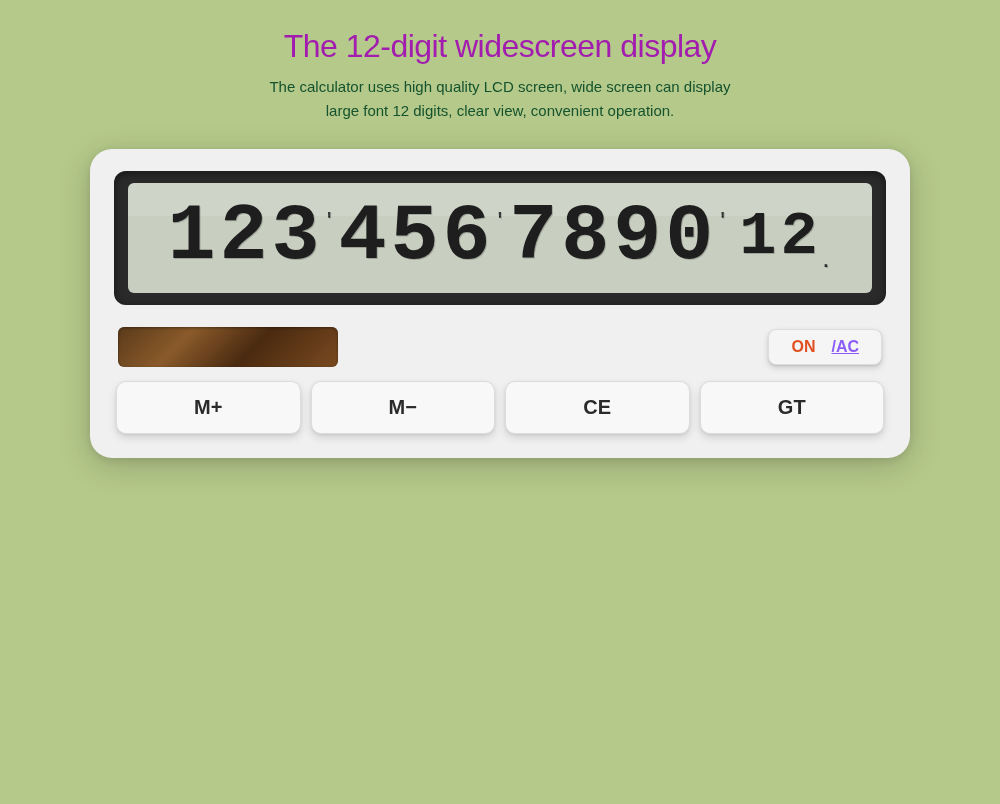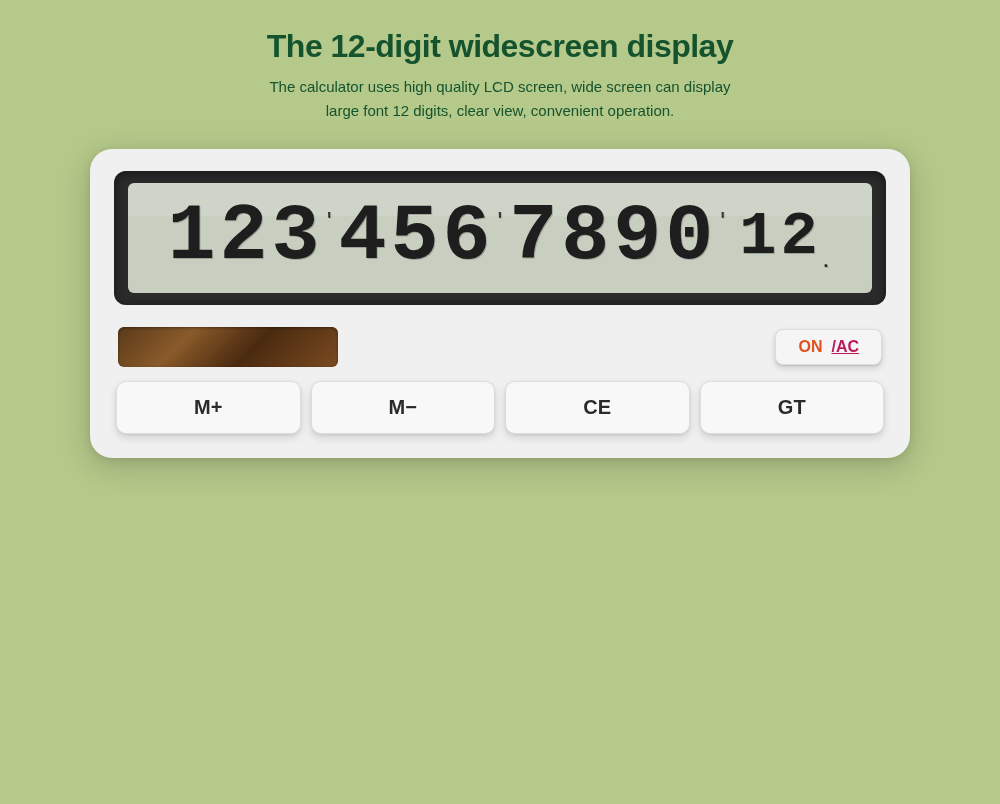--- a/index.html
+++ b/index.html
@@ -16,22 +16,22 @@
     }
 
     .header-section {
       text-align: center;
       padding: 28px 20px 16px;
       width: 100%;
     }
 
     .main-title {
       font-size: 32px;
-      font-weight: 700;
-      color: #14532d;
+      font-weight: 400;
+      color: #a21caf;
       letter-spacing: -0.5px;
       margin-bottom: 10px;
     }
 
     .subtitle {
       font-size: 15px;
       color: #14532d;
       line-height: 1.6;
       font-weight: 400;
     }
@@ -137,30 +137,30 @@
       background: #f5f5f5;
       border: 1px solid #ddd;
       border-radius: 8px;
       padding: 8px 22px;
       font-size: 16px;
       font-weight: 700;
       cursor: pointer;
       box-shadow: 0 3px 6px rgba(0,0,0,0.15), 0 1px 2px rgba(0,0,0,0.1);
       display: flex;
       align-items: center;
-      gap: 9px;
+      gap: 16px;
     }
 
     .on-text {
       color: #e05020;
       font-weight: 900;
     }
 
     .ac-text {
-      color: #be185d;
+      color: #8b5cf6;
       font-weight: 700;
       text-decoration: underline;
     }
 
     
     .buttons-row2 {
       display: flex;
       justify-content: space-between;
       gap: 10px;
       padding: 0 2px;

